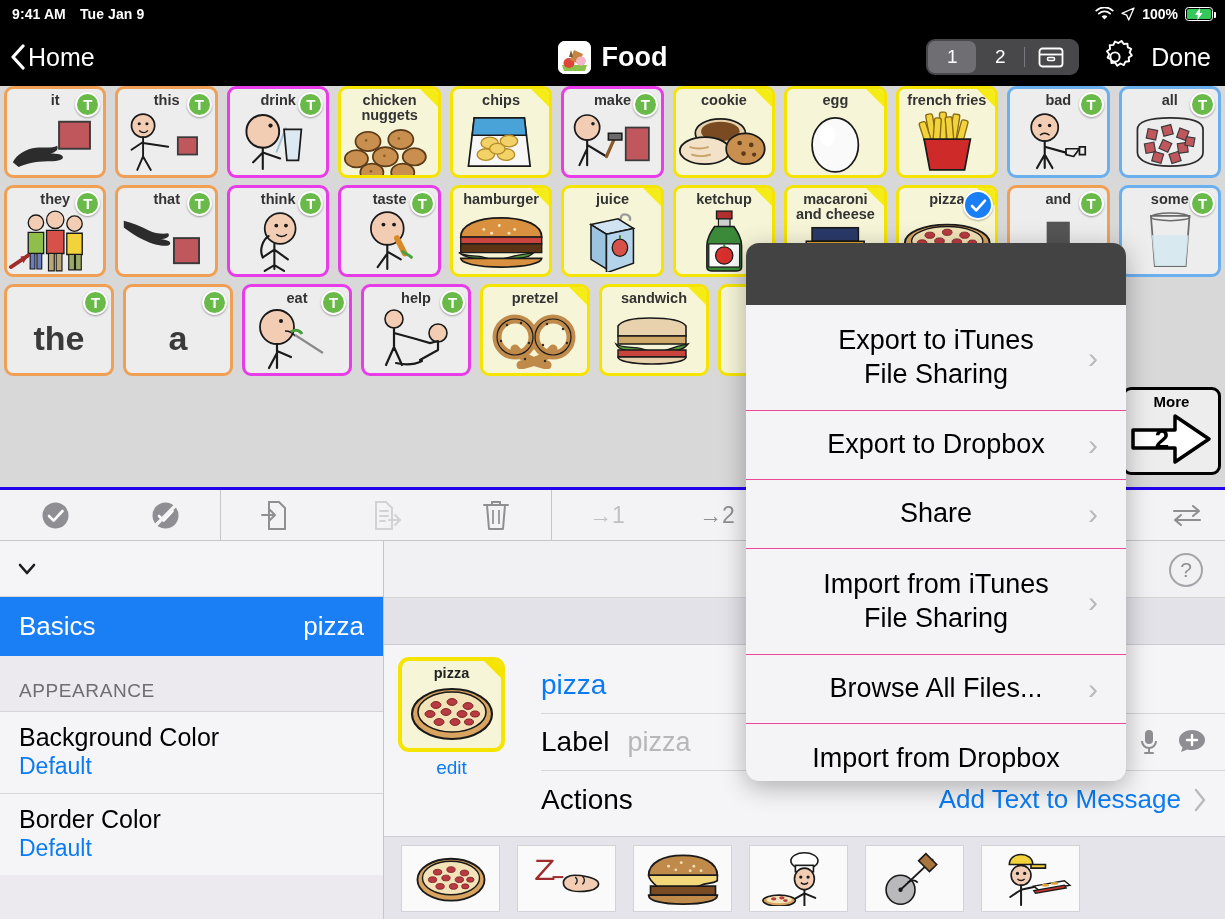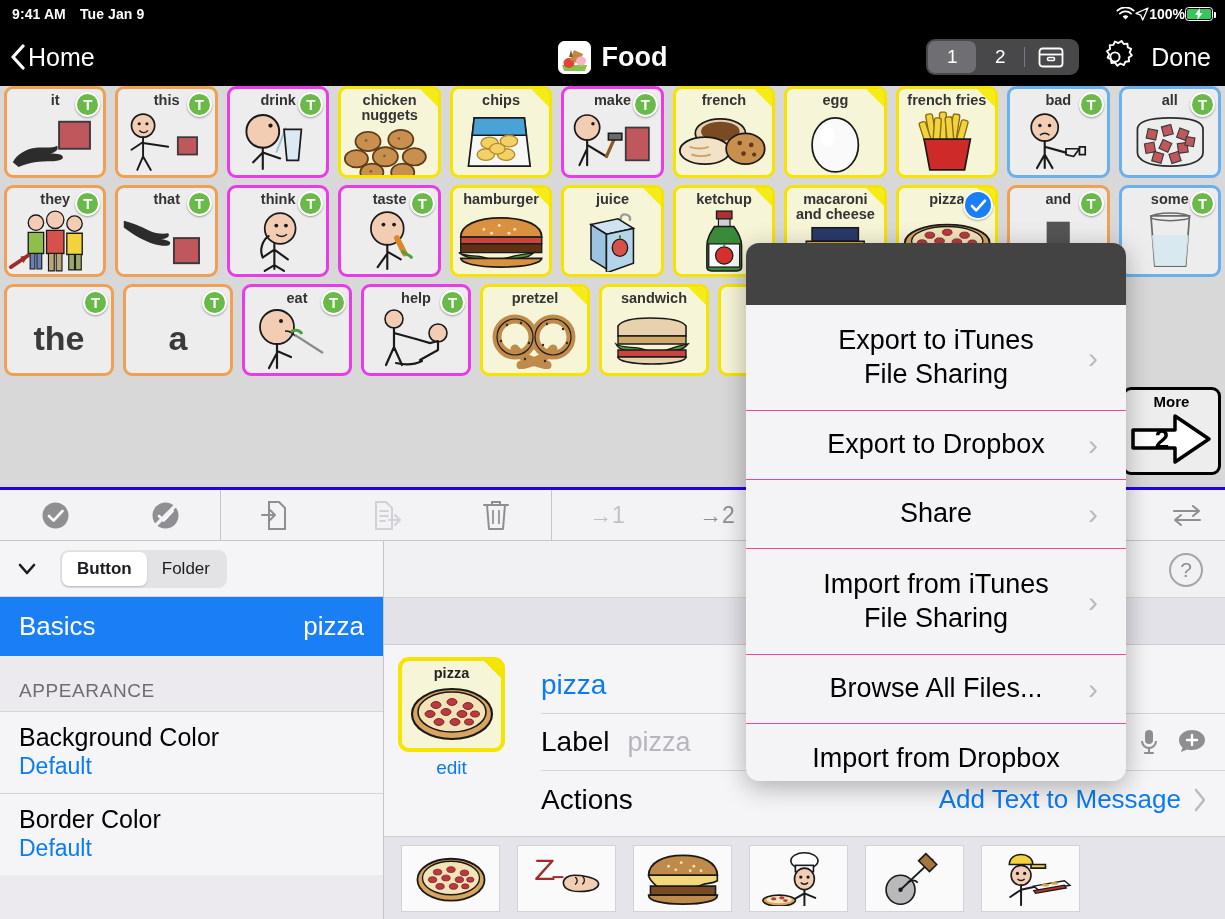--- a/index.html
+++ b/index.html
@@ -12,21 +12,21 @@
   .screen { position:relative; width:1225px; height:919px; overflow:hidden; background:#d8d8d8; }
 
   
   .statusbar {
     position:absolute; top:0; left:0; width:1225px; height:28px;
     background:#000; color:#fff; font-size:14px;
     display:flex; justify-content:space-between;
     padding:0 12px;
   }
   .sb-left { display:flex; align-items:center; gap:14px; font-weight:600; letter-spacing:.1px;}
-  .sb-right { display:flex; align-items:center; font-weight:600;}
+  .sb-right { display:flex; align-items:center; gap:7px; font-weight:600;}
   .wifi-icon svg, .loc-icon svg { display:block; }
   .battery {
     width:28px;height:14px;border:1.6px solid #fff;border-radius:3.5px;position:relative;
     display:flex;align-items:center;padding:1.4px;
   }
   .battery:after{content:"";position:absolute;right:-4px;top:4px;width:2.2px;height:6px;background:#fff;border-radius:0 1px 1px 0;}
   .battery .fill{background:#34c759;height:100%;width:100%;border-radius:1.6px;position:relative;}
   .bolt{position:absolute;left:50%;top:50%;transform:translate(-50%,-50%);}
 
   
@@ -346,21 +346,21 @@
                 <circle cx="30" cy="12" r="1.8" fill="#1a1a1a"></circle>
                 <path d="M24 29v26M24 34l20 12M24 38l-8 17" stroke="#1a1a1a" stroke-width="2.2" fill="none" stroke-linecap="round"></path>
                 <path d="M44 46l8-18" stroke="#8a5c2a" stroke-width="3.4" stroke-linecap="round"></path>
                 <path d="M46 22h14v7H46z" fill="#6a6a6a" stroke="#1a1a1a" stroke-width="1.6"></path>
                 <rect x="64" y="16" width="24" height="34" fill="#c0575c" stroke="#3a3a3a" stroke-width="1.8"></rect>
               </svg>
             </div>
             <div class="tbadge">T</div>
           </div>
           <div class="cell food corner" style="border-color: rgb(245, 228, 0); background: rgb(247, 245, 216);">
-            <div class="cap">french</div>
+            <div class="cap">cookie</div>
             <div class="art">
               <svg viewBox="0 0 100 58" width="100" height="58">
                 <ellipse cx="46" cy="20" rx="26" ry="15" fill="#e8d2ad" stroke="#1a1a1a" stroke-width="1.8"></ellipse>
                 <ellipse cx="46" cy="18" rx="20" ry="10" fill="#7a4a22"></ellipse>
                 <ellipse cx="30" cy="38" rx="26" ry="14" fill="#f2e3c8" stroke="#1a1a1a" stroke-width="1.8"></ellipse>
                 <path d="M14 34c6 2 14 2 20 0M16 42c6 2 14 2 20 0" stroke="#c9a36a" stroke-width="2" fill="none"></path>
                 <ellipse cx="72" cy="36" rx="20" ry="16" fill="#c98f4e" stroke="#1a1a1a" stroke-width="1.8"></ellipse>
                 <g fill="#5c3b18">
                   <circle cx="66" cy="30" r="2.4"></circle>
                   <circle cx="78" cy="32" r="2.4"></circle>
@@ -756,24 +756,20 @@
           <path d="M29 17H4M10 12l-6 5 6 5" stroke="#8e8e93" stroke-width="2.1" fill="none" stroke-linecap="round" stroke-linejoin="round"></path>
         </svg>
     </div>
   </div>
 
   <div class="left-pane">
     <div class="lp-head">
       <svg class="chev-down" viewBox="0 0 22 22">
           <path d="M4 7l7 8 7-8" stroke="#1c1c1e" stroke-width="2.6" fill="none" stroke-linecap="round" stroke-linejoin="round"></path>
         </svg>
-      <div class="segctl">
-        <div class="on">Button</div>
-        <div>Folder</div>
-      </div>
     </div>
     <div class="row-basics">
       <span>Basics</span>
       <span>pizza</span>
     </div>
     <div class="sect-head">APPEARANCE</div>
     <div class="lp-item">
       <div class="t">Background Color</div>
       <div class="v">Default</div>
     </div>

